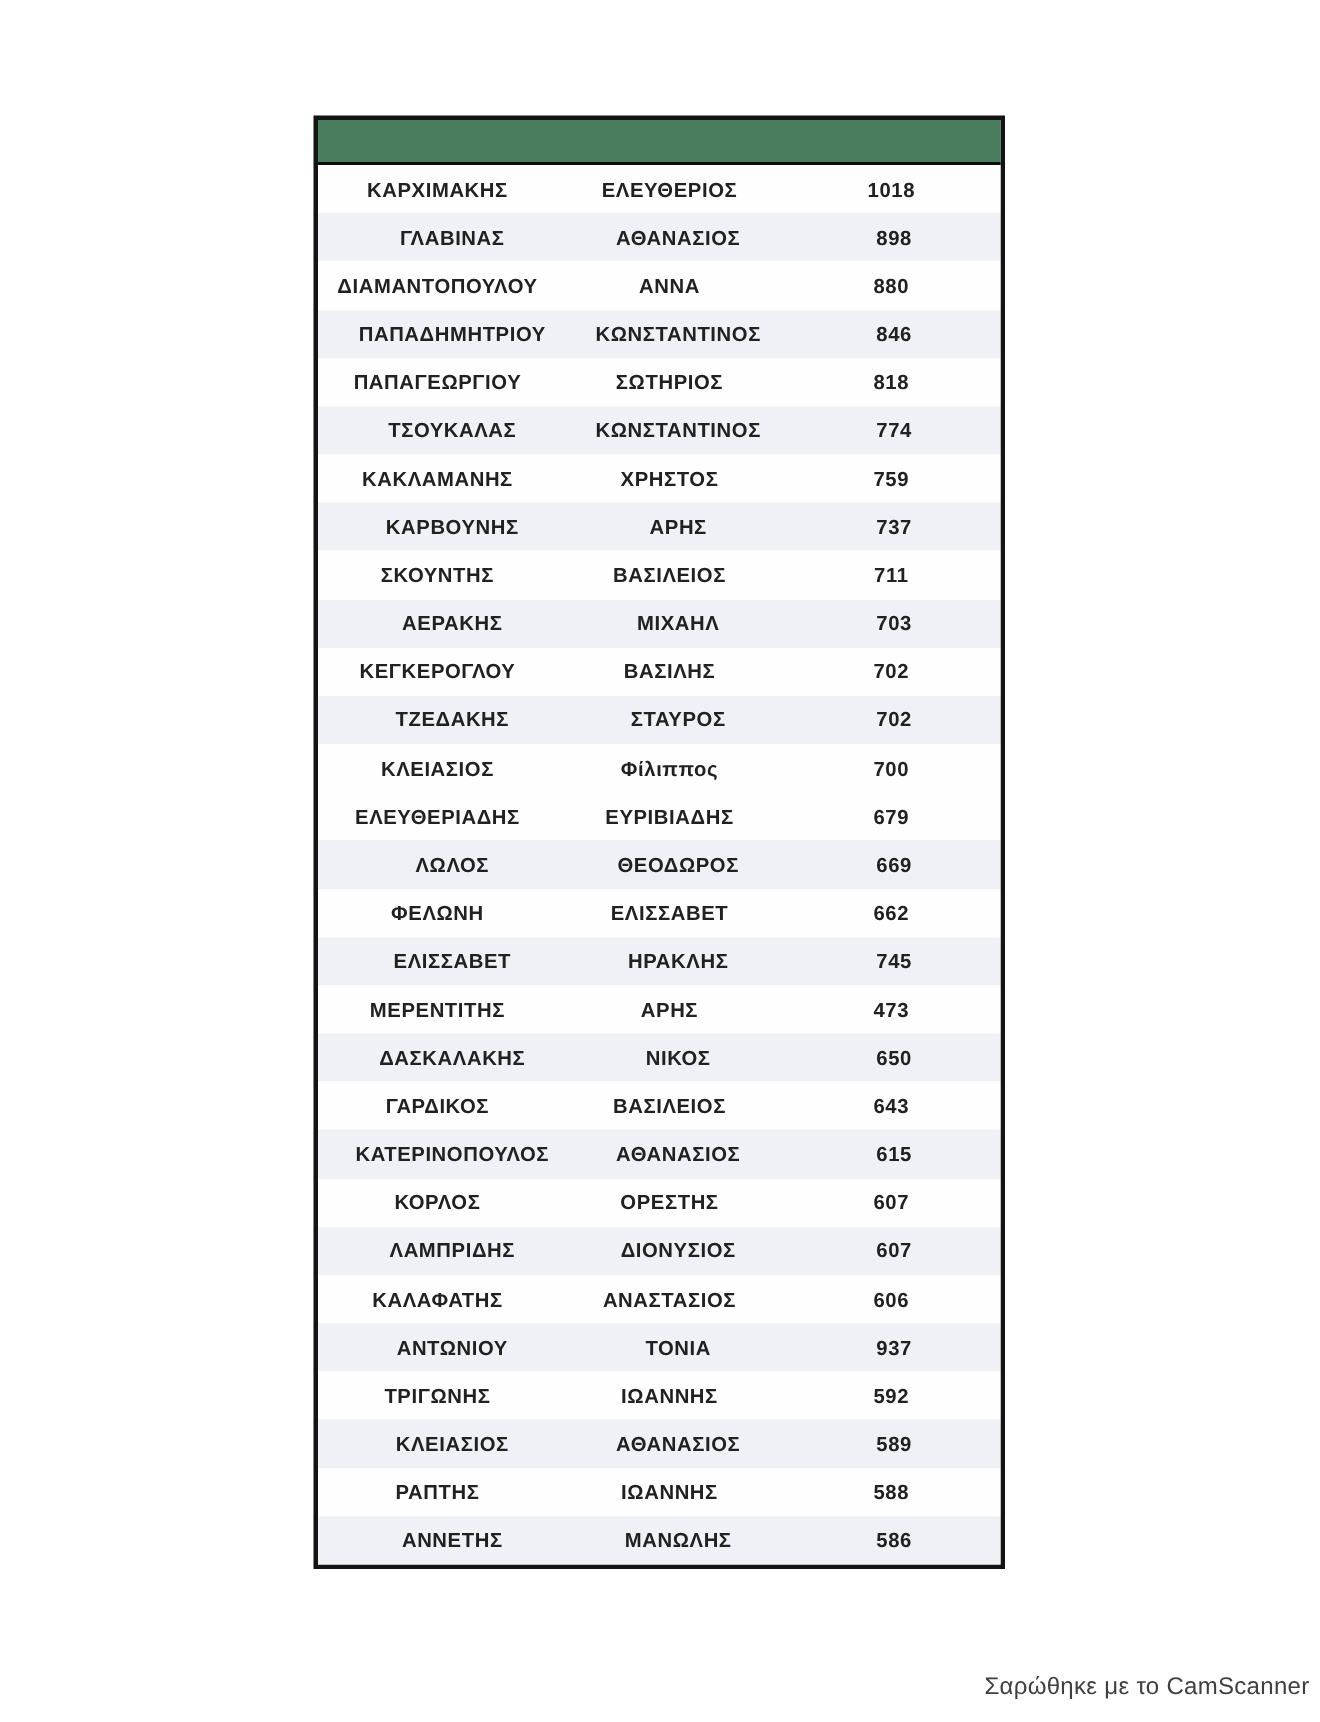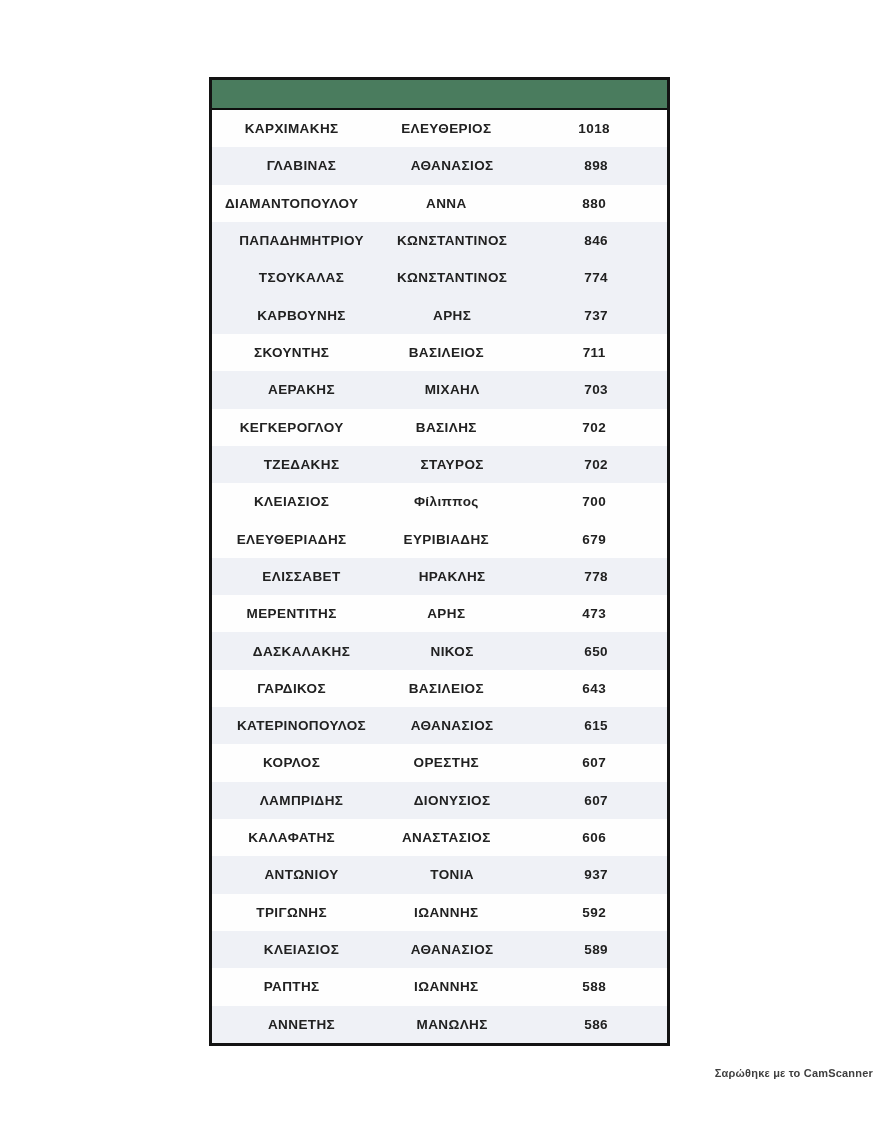--- a/index.html
+++ b/index.html
@@ -57,25 +57,24 @@
     white-space: nowrap;
     overflow: hidden;
   }
   .col-surname { width: 35%; }
   .col-name    { width: 33%; }
   .col-votes   { width: 32%; }
   .thead .cell { font-size: 13.5px; letter-spacing: 0.6px; margin-top: 48px; }
   .watermark {
     position: absolute;
     right: 7px;
-    top: 1067px;
-    font-size: 11px;
+    top: 1116px;
+    font-size: 16px;
     color: var(--watermark-color);
     letter-spacing: 0.2px;
-    font-weight: bold;
   }
 </style>
 </head>
 <body>
 
 <div class="page">
 
   <div class="scan-table">
     <div class="thead">
       <div class="cell col-surname">ΕΠΩΝΥΜΟ</div>
@@ -96,25 +95,35 @@
         <div class="trow">
           <div class="cell col-surname">ΔΙΑΜΑΝΤΟΠΟΥΛΟΥ</div>
           <div class="cell col-name">ΑΝΝΑ</div>
           <div class="cell col-votes">880</div>
         </div>
         <div class="trow alt">
           <div class="cell col-surname">ΠΑΠΑΔΗΜΗΤΡΙΟΥ</div>
           <div class="cell col-name">ΚΩΝΣΤΑΝΤΙΝΟΣ</div>
           <div class="cell col-votes">846</div>
         </div>
+        <div class="trow">
+          <div class="cell col-surname">ΠΑΠΑΓΕΩΡΓΙΟΥ</div>
+          <div class="cell col-name">ΣΩΤΗΡΙΟΣ</div>
+          <div class="cell col-votes">818</div>
+        </div>
         <div class="trow alt">
           <div class="cell col-surname">ΤΣΟΥΚΑΛΑΣ</div>
           <div class="cell col-name">ΚΩΝΣΤΑΝΤΙΝΟΣ</div>
           <div class="cell col-votes">774</div>
         </div>
+        <div class="trow">
+          <div class="cell col-surname">ΚΑΚΛΑΜΑΝΗΣ</div>
+          <div class="cell col-name">ΧΡΗΣΤΟΣ</div>
+          <div class="cell col-votes">759</div>
+        </div>
         <div class="trow alt">
           <div class="cell col-surname">ΚΑΡΒΟΥΝΗΣ</div>
           <div class="cell col-name">ΑΡΗΣ</div>
           <div class="cell col-votes">737</div>
         </div>
         <div class="trow">
           <div class="cell col-surname">ΣΚΟΥΝΤΗΣ</div>
           <div class="cell col-name">ΒΑΣΙΛΕΙΟΣ</div>
           <div class="cell col-votes">711</div>
         </div>
@@ -137,23 +146,33 @@
           <div class="cell col-surname">ΚΛΕΙΑΣΙΟΣ</div>
           <div class="cell col-name">Φίλιππος</div>
           <div class="cell col-votes">700</div>
         </div>
         <div class="trow">
           <div class="cell col-surname">ΕΛΕΥΘΕΡΙΑΔΗΣ</div>
           <div class="cell col-name">ΕΥΡΙΒΙΑΔΗΣ</div>
           <div class="cell col-votes">679</div>
         </div>
         <div class="trow alt">
+          <div class="cell col-surname">ΛΩΛΟΣ</div>
+          <div class="cell col-name">ΘΕΟΔΩΡΟΣ</div>
+          <div class="cell col-votes">669</div>
+        </div>
+        <div class="trow">
+          <div class="cell col-surname">ΦΕΛΩΝΗ</div>
+          <div class="cell col-name">ΕΛΙΣΣΑΒΕΤ</div>
+          <div class="cell col-votes">662</div>
+        </div>
+        <div class="trow alt">
           <div class="cell col-surname">ΕΛΙΣΣΑΒΕΤ</div>
           <div class="cell col-name">ΗΡΑΚΛΗΣ</div>
-          <div class="cell col-votes">778</div>
+          <div class="cell col-votes">745</div>
         </div>
         <div class="trow">
           <div class="cell col-surname">ΜΕΡΕΝΤΙΤΗΣ</div>
           <div class="cell col-name">ΑΡΗΣ</div>
           <div class="cell col-votes">473</div>
         </div>
         <div class="trow alt">
           <div class="cell col-surname">ΔΑΣΚΑΛΑΚΗΣ</div>
           <div class="cell col-name">ΝΙΚΟΣ</div>
           <div class="cell col-votes">650</div>

